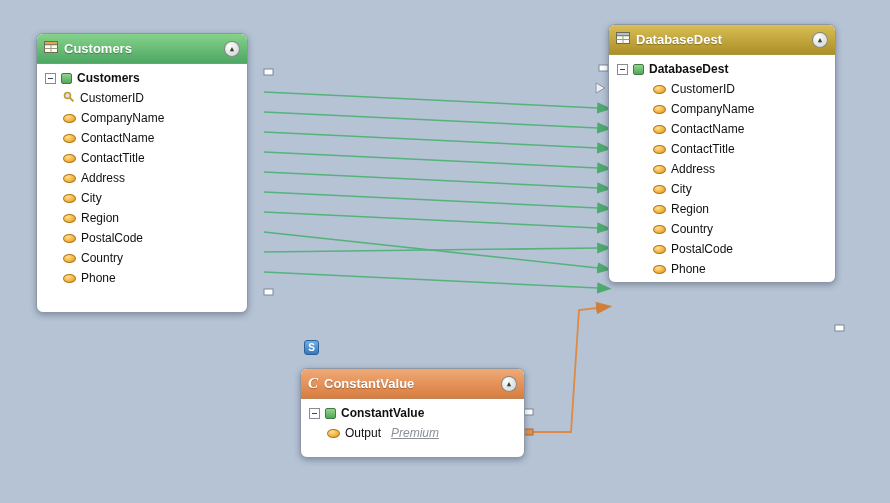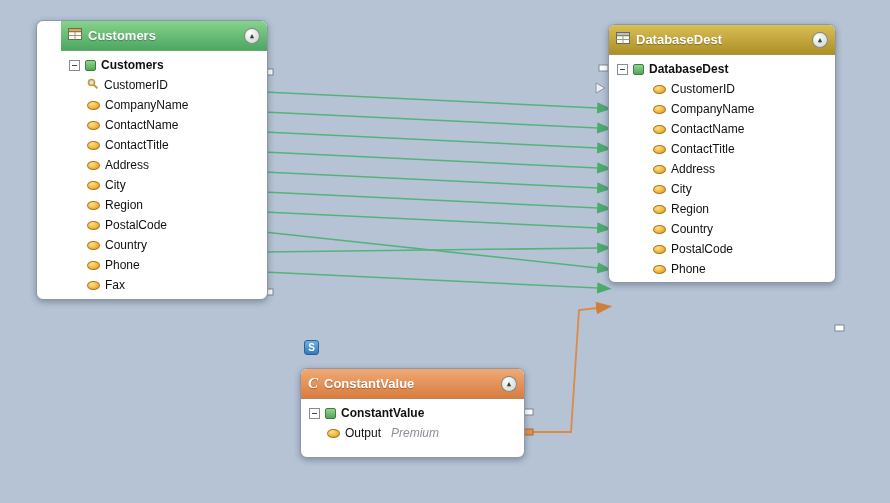--- a/index.html
+++ b/index.html
@@ -42,27 +42,27 @@
           background:radial-gradient(ellipse at 35% 28%, #ffe18d, #f1b43d 60%, #d8901f);
           border:1px solid #b2761b; }
 
   .act { width:12px; height:12px; border-radius:2px; flex:0 0 auto; text-align:center;
          background:linear-gradient(#88c1ea,#4083c6); border:1px solid #2e62a0; }
   .act::before { content:"✱"; font-size:8px; line-height:11px; color:#fff; display:block; }
 
   .c-glyph { font-family:"Liberation Serif", serif; font-style:italic; font-weight:bold;
              font-size:15px; color:#fff; }
 
-  .val-note { color:#8a8f98; font-style:italic; margin-left:5px; }
+  .val-note { color:#8a8f98; font-style:italic; margin-left:5px;text-decoration:underline; }
 
   .s-badge { position:absolute; left:304px; top:340px; width:15px; height:15px; border-radius:3px;
              background:linear-gradient(#6fb0e2,#3579bd); border:1px solid #2a5f9a; color:#fff;
              font-size:10px; font-weight:bold; display:flex; align-items:center; justify-content:center; }
 
-  .customers    { left:36px;  top:20px;  width:232px; height:280px;padding-left:24px; }
+  .customers    { left:36px;  top:33px;  width:212px; height:280px; }
   .databasedest { left:608px; top:24px;  width:228px; height:259px; }
   .constantvalue{ left:300px; top:368px; width:225px; height:90px;  }
 </style>
 </head>
 <body>
 
 <div class="canvas">
 
   <svg class="wires" viewBox="0 0 890 503">
     <defs>
@@ -154,24 +154,20 @@
         <span>PostalCode</span>
       </div>
       <div class="row lvl1">
         <span class="oval"></span>
         <span>Country</span>
       </div>
       <div class="row lvl1">
         <span class="oval"></span>
         <span>Phone</span>
       </div>
-      <div class="row lvl1">
-        <span class="oval"></span>
-        <span>Fax</span>
-      </div>
     </div>
   </div>
 
   <div class="component databasedest">
     <div class="comp-hdr">
       <span>
         <svg width="14" height="12" viewBox="0 0 14 12">
           <rect x="0.5" y="0.5" width="13" height="11" fill="#fdfcf3" stroke="#6b6b55"></rect>
           <rect x="0.5" y="0.5" width="13" height="3.2" fill="#b4c1cc" stroke="#6b6b55"></rect>
           <line x1="7" y1="3.7" x2="7" y2="11.5" stroke="#9a9a85"></line>

